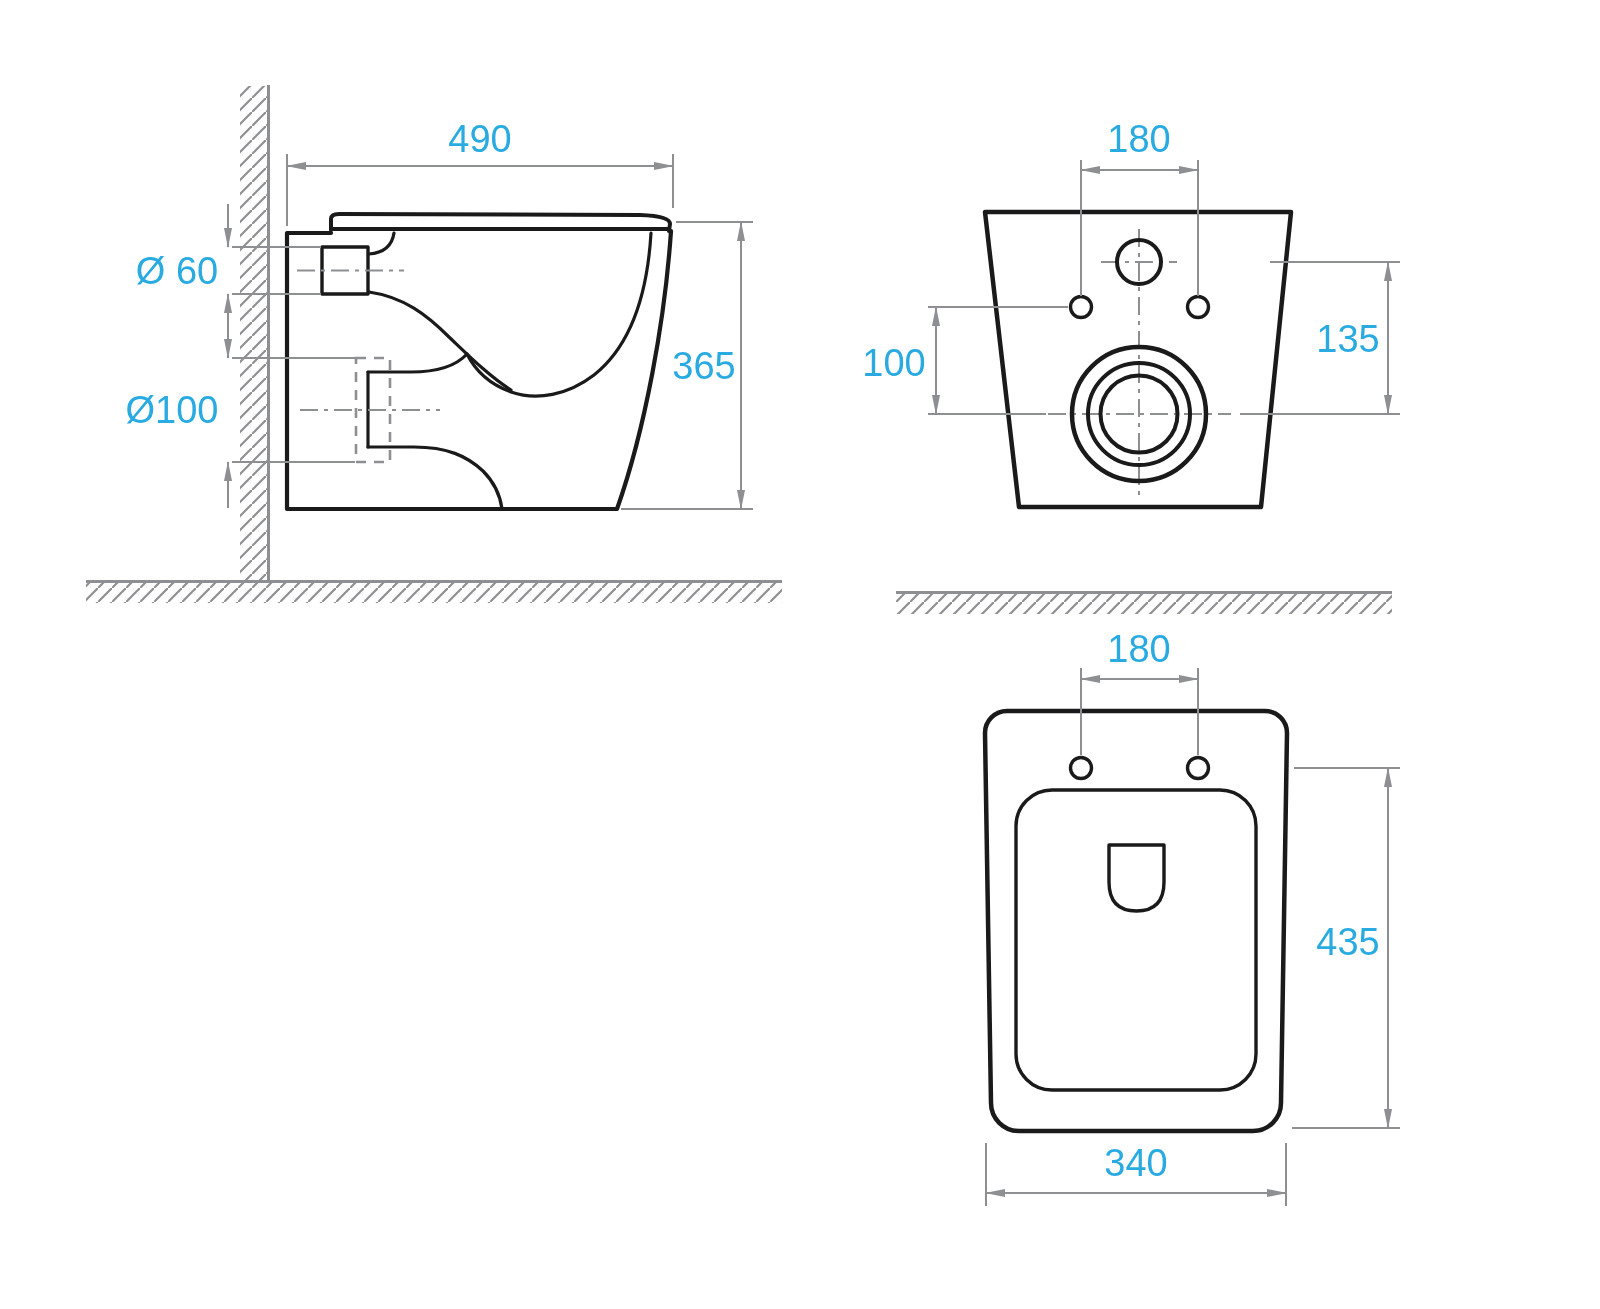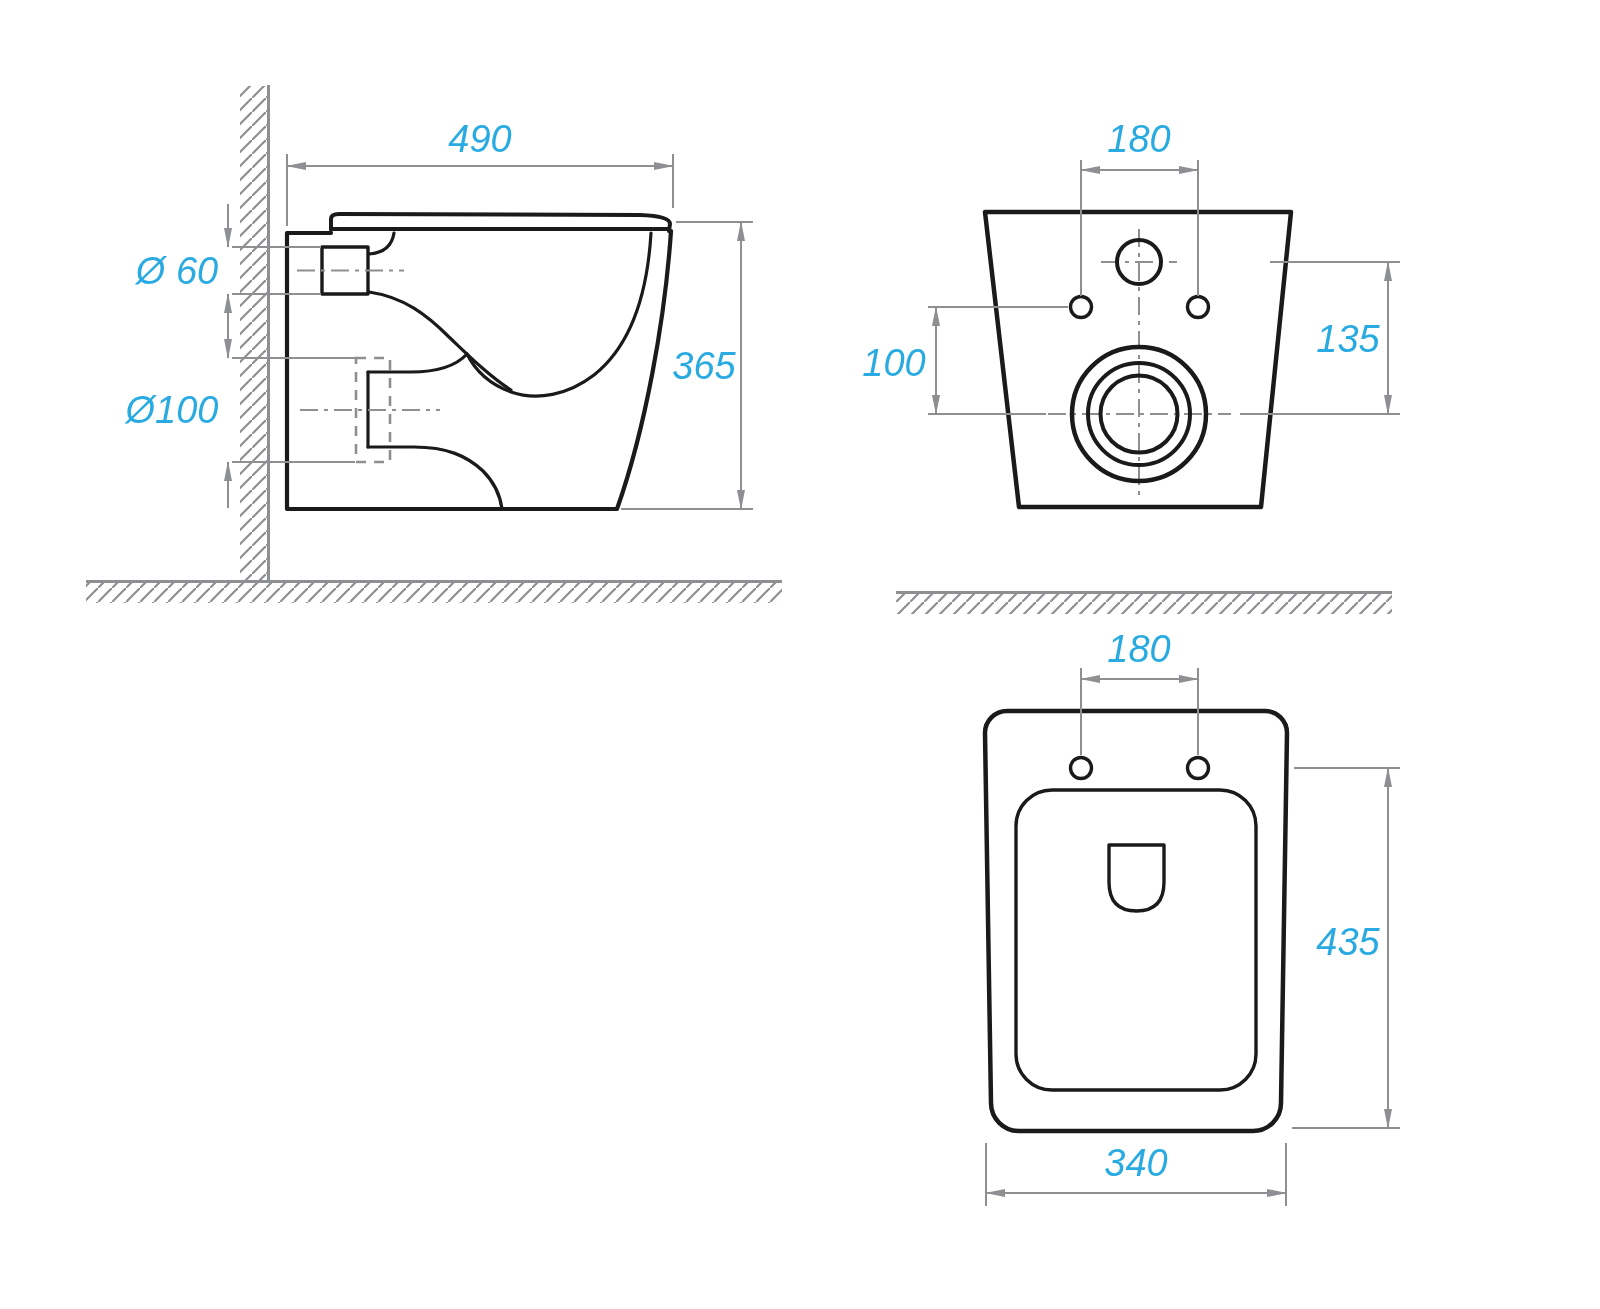--- a/index.html
+++ b/index.html
@@ -1,16 +1,16 @@
 <!DOCTYPE html>
 <html><head>
 <meta charset="utf-8">
 <style>
   html,body{margin:0;padding:0;background:#ffffff;}
-  .stage{position:relative;width:1536px;height:1309px;background:#ffffff;overflow:hidden;font-style:italic;}
+  .stage{position:relative;width:1536px;height:1309px;background:#ffffff;overflow:hidden;}
   svg{display:block;}
   .blk{stroke:#1a1a1a;fill:none;stroke-linecap:round;stroke-linejoin:round;}
   .w45{stroke-width:4.5;}
   .w42{stroke-width:4.2;}
   .w40{stroke-width:4;}
   .w34{stroke-width:3.4;}
   .w32{stroke-width:3.2;}
   .dim{stroke:#8d8f92;stroke-width:2;fill:none;}
   .grnd{stroke:#8d8f92;stroke-width:3;fill:none;}
   .cl{stroke:#8d8f92;stroke-width:2;fill:none;stroke-dasharray:18 6 4 6;}

